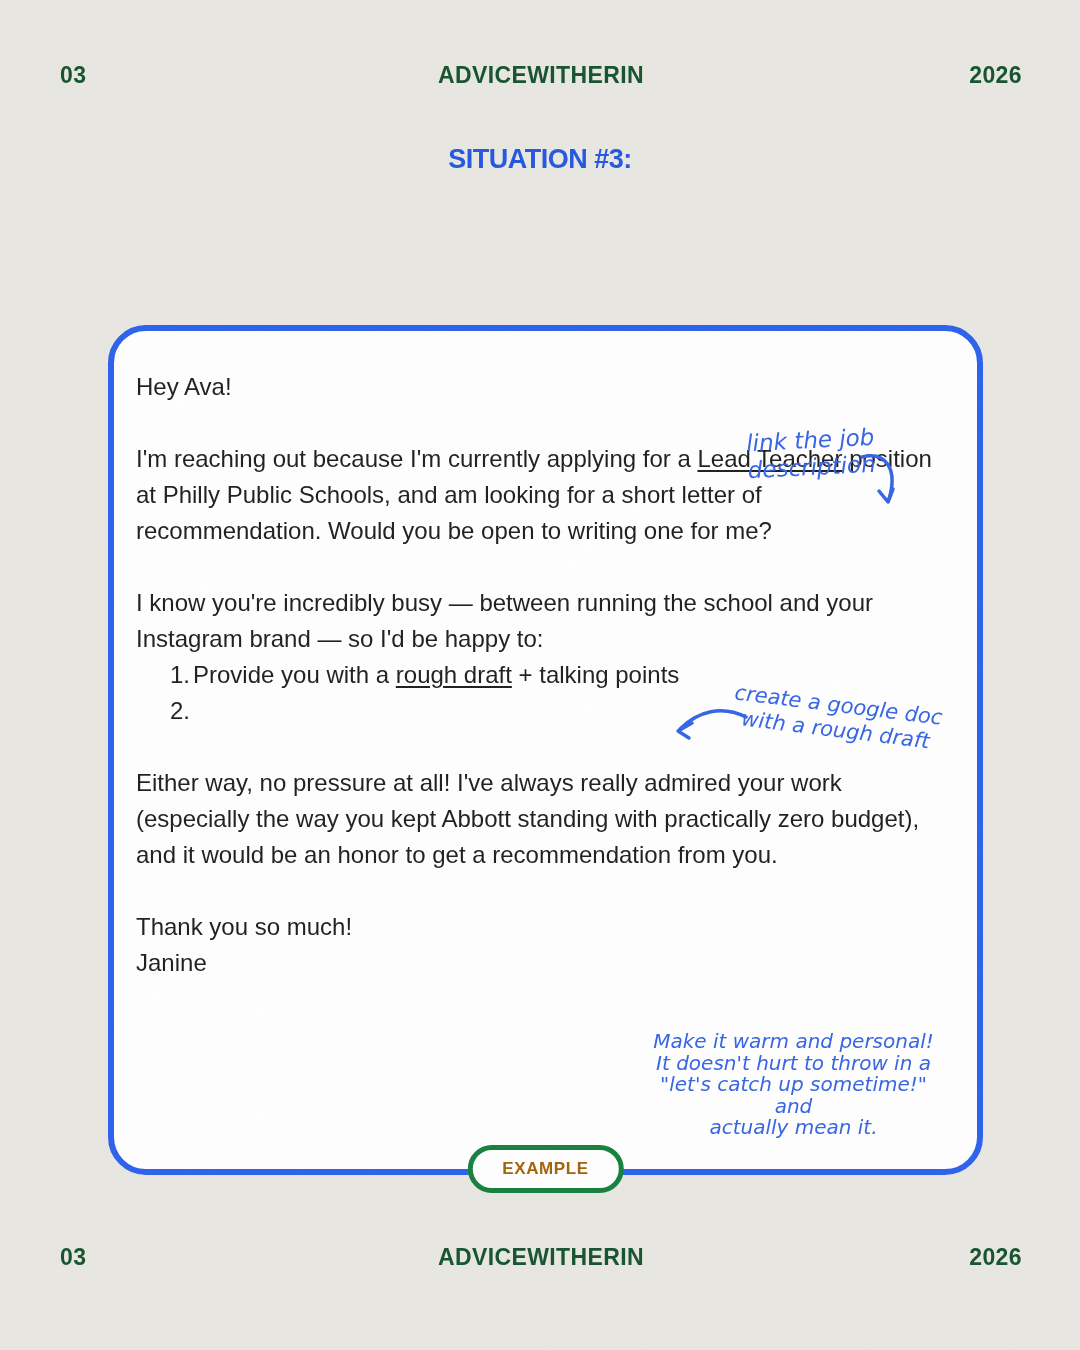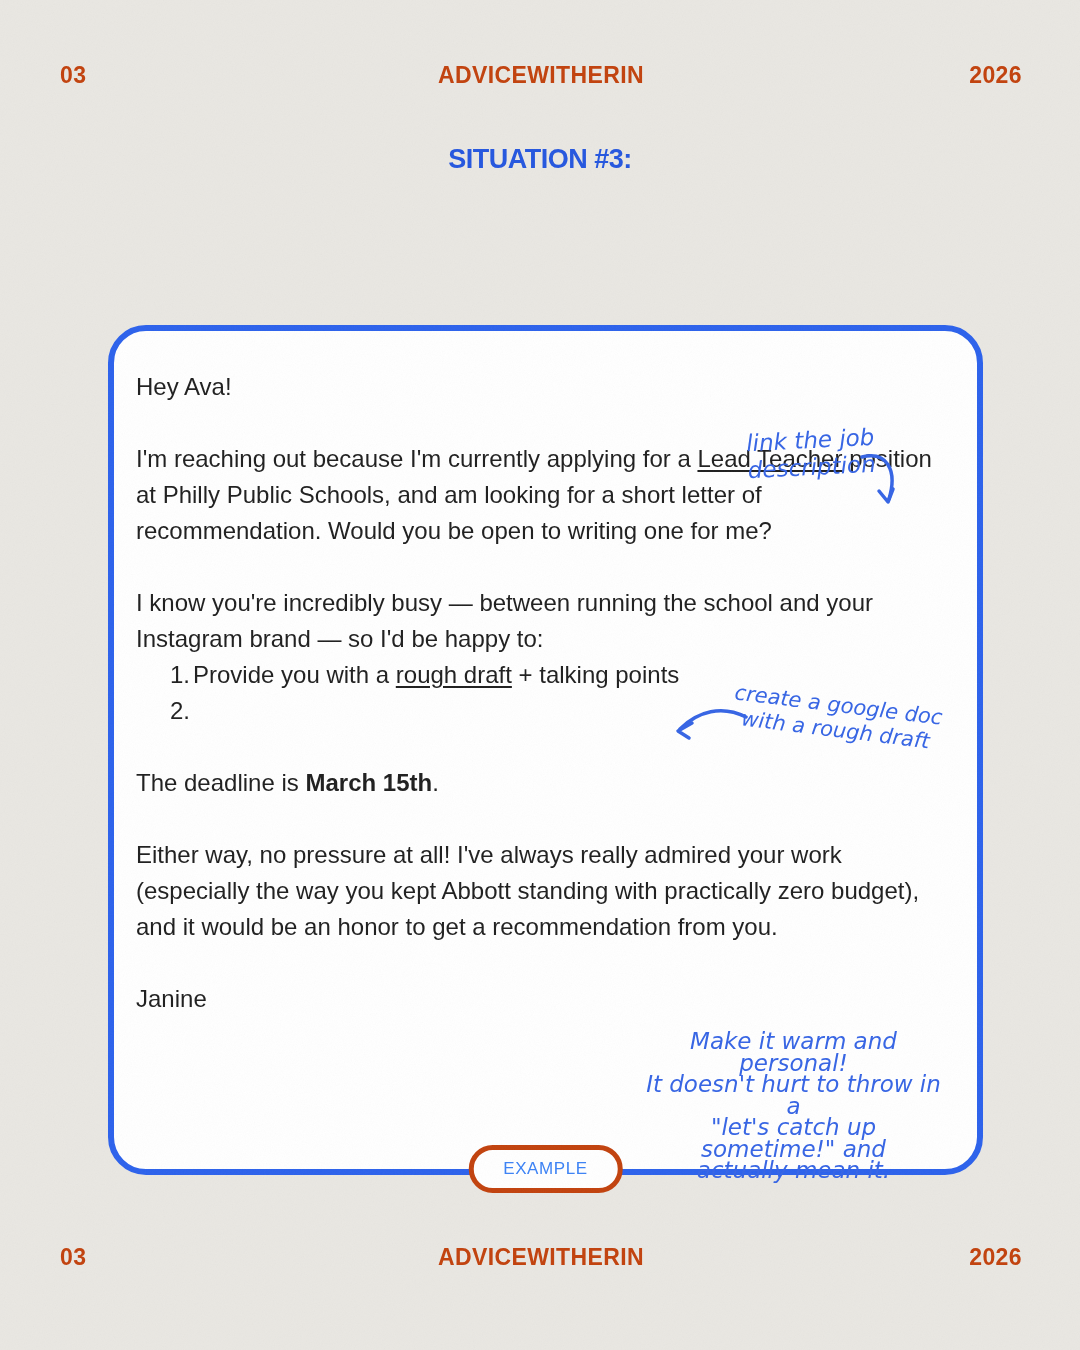--- a/index.html
+++ b/index.html
@@ -12,21 +12,21 @@
   }
   .grain {
     position: absolute; inset: 0; z-index: 3;
     pointer-events: none;
   }
 
   
   .meta-bar {
     position: absolute; left: 60px; right: 58px;
     display: flex; justify-content: space-between; align-items: center;
-    color: #c2410c; font-weight: bold; font-size: 23px; letter-spacing: 0.4px;
+    color: #14532d; font-weight: bold; font-size: 23px; letter-spacing: 0.4px;
     z-index: 2;
   }
   .meta-bar.top { top: 62px; }
   .meta-bar.bottom { top: 1244px; }
   .meta-bar .brand { position: absolute; left: 0; right: 0; text-align: center; }
 
   
   .title-block {
     position: absolute; top: 133px; left: 0; width: 100%;
     text-align: center; z-index: 2;
@@ -72,33 +72,33 @@
     text-align: center; font-size: 23px; line-height: 27px;
     transform: rotate(-3deg);
   }
   .ann-doc {
     left: 588px; top: 362px; width: 270px;
     text-align: center; font-size: 21px; line-height: 25px;
     transform: rotate(7deg);
   }
   .ann-warm {
     left: 532px; top: 700px; width: 295px;
-    text-align: center; font-size: 23px; line-height: 21.5px;
+    text-align: center; font-size: 20px; line-height: 21.5px;
   }
   .arrow { position: absolute; z-index: 2; }
   .arrow-job { left: 744px; top: 120px; }
   .arrow-doc { left: 560px; top: 376px; }
 
   
   .badge {
     position: absolute; left: 50%; bottom: -24px; transform: translateX(-50%);
     background: #ffffff;
-    border: 5px solid #c2410c; border-radius: 27px;
+    border: 5px solid #15803d; border-radius: 27px;
     padding: 9px 30px;
-    font-weight: normal; font-size: 17px; letter-spacing: 0.6px; color: #3b82f6;
+    font-weight: bold; font-size: 17px; letter-spacing: 0.6px; color: #a16207;
     white-space: nowrap;
   }
 </style>
 </head>
 <body>
 
 <div class="meta-bar top">
   <span>03</span>
   <span class="brand">ADVICEWITHERIN</span>
   <span>2026</span>
@@ -115,22 +115,22 @@
     <div class="list-block">
       <div>I know you're incredibly busy — between running the school and your Instagram brand — so I'd be happy to:</div>
       <div class="list-item">
         <span class="num">1.</span>
         <span><span>Provide you with a </span><span class="u">rough draft</span><span> + talking points</span></span>
       </div>
       <div class="list-item">
         <span class="num">2.</span>
       </div>
     </div>
-    <p><span>The deadline is </span><span class="b">March 15th</span><span>.</span></p>
     <p>Either way, no pressure at all! I've always really admired your work (especially the way you kept Abbott standing with practically zero budget), and it would be an honor to get a recommendation from you.</p>
+    <p class="closing">Thank you so much!</p>
     <p class="closing">Janine</p>
   </div>
 
   <div class="ann ann-job">
     <div>link the job</div>
     <div>description</div>
   </div>
   <svg class="arrow arrow-job" width="42" height="58" viewBox="0 0 42 58">
     <path d="M4 6 C 28 0, 40 18, 31 48" stroke="#3564e5" stroke-width="3.5" fill="none" stroke-linecap="round"></path>
     <path d="M21 40 L30 51 L35 38" stroke="#3564e5" stroke-width="3.5" fill="none" stroke-linecap="round" stroke-linejoin="round"></path>

